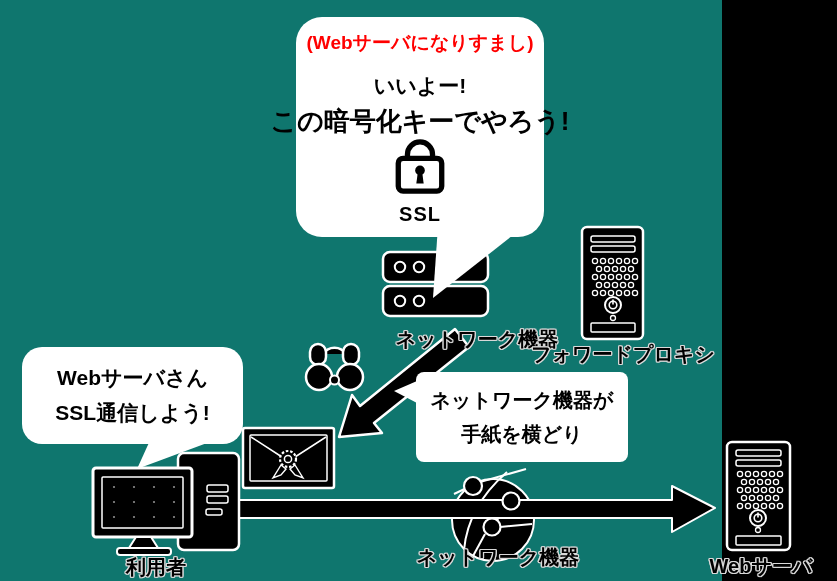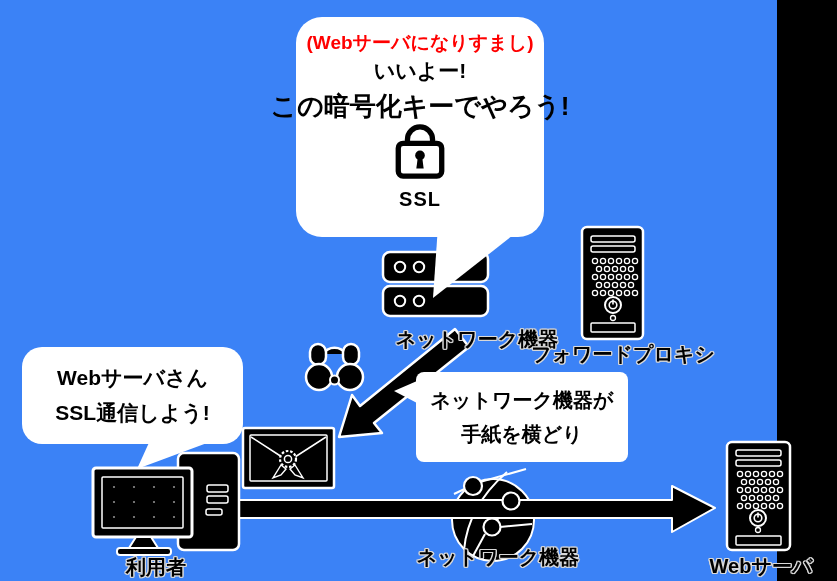--- a/index.html
+++ b/index.html
@@ -1,27 +1,27 @@
 <!DOCTYPE html>
 <html><head>
 <meta charset="utf-8">
 <style>
   html,body{margin:0;padding:0;background:#000;}
   body{width:837px;height:581px;position:relative;overflow:hidden;
        font-family:"Liberation Sans","DejaVu Sans",sans-serif;}
-  .stage{position:absolute;inset:0;width:777px;height:581px;background:#3b82f6;}
+  .stage{position:absolute;inset:0;width:722px;height:581px;background:#0f766e;}
   .stage svg.layer{position:absolute;left:0;top:0;}
 
   
   .bubble{position:absolute;background:#fff;color:#000;font-weight:bold;
           display:flex;flex-direction:column;align-items:center;text-align:center;
           box-sizing:border-box;}
   .bubble-top{left:296px;top:17px;width:248px;height:220px;border-radius:26px;padding-top:13px;}
   .bubble-top .l1{color:#ff0000;font-size:19px;line-height:26px;white-space:nowrap;}
-  .bubble-top .l2{font-size:21px;line-height:26px;margin-top:2px;white-space:nowrap;}
+  .bubble-top .l2{font-size:21px;line-height:26px;margin-top:17px;white-space:nowrap;}
   .bubble-top .l3{font-size:26px;line-height:26px;margin-top:9px;white-space:nowrap;}
   .bubble-top .lock{margin-top:5px;}
   .bubble-top .ssl{font-size:20px;line-height:26px;letter-spacing:1px;margin-top:6px;}
 
   .bubble-left{left:22px;top:347px;width:221px;height:97px;border-radius:20px;
                justify-content:center;gap:9px;}
   .bubble-left div{font-size:21px;line-height:26px;white-space:nowrap;}
 
   .note{left:416px;top:372px;width:212px;height:90px;border-radius:8px;
         justify-content:center;gap:7px;}

